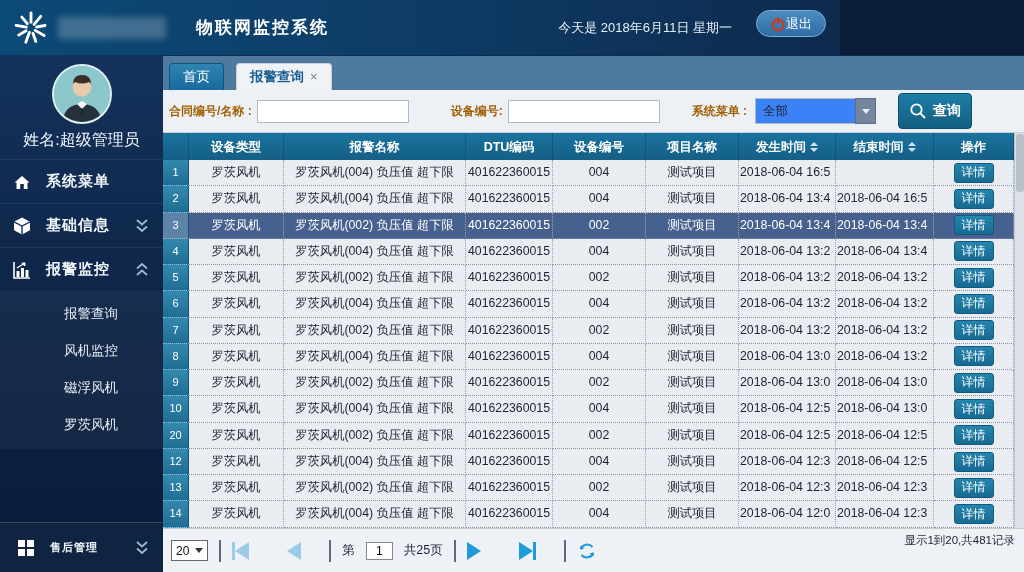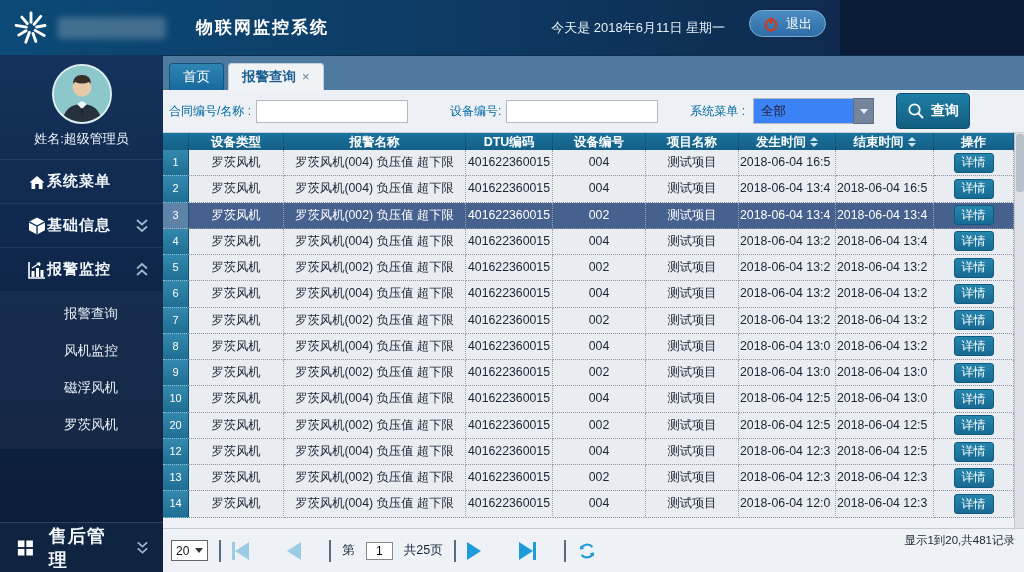--- a/index.html
+++ b/index.html
@@ -12,77 +12,77 @@
     background:linear-gradient(90deg,#0c4a77 0%,#0d3a63 55%,#0f2a4e 100%);
     display:flex; align-items:center; }
   .logo { margin-left:12px; flex:0 0 auto; }
   .redacted { width:108px; height:22px; margin-left:8px; border-radius:3px;
     background:rgba(255,255,255,.22); filter:blur(3px); }
   .app-title { margin-left:30px; color:#fff; font-size:17px; font-weight:bold; letter-spacing:2px; }
   .header-right { margin-left:auto; display:flex; align-items:center; }
   .date-text { color:#e8f0f8; font-size:13px; }
   .logout-btn { margin:0 14px 8px 24px; height:27px; padding:0 13px; border-radius:14px;
     background:linear-gradient(#4b8cc0,#2f6da6); border:1px solid #7cb0d8;
-    display:flex; align-items:center; gap:7px; cursor:pointer; }
+    display:flex; align-items:center; cursor:pointer; }
   .logout-btn span { color:#fff; font-size:13px; }
 
   
   .sidebar { position:absolute; top:55px; left:0; width:163px; bottom:0;
     background:linear-gradient(180deg,#14325c 0%,#0d2344 55%,#0a1c38 100%); }
   .user-block { height:92px; padding-top:9px; text-align:center; }
   .avatar { width:60px; height:60px; border-radius:50%; margin:0 auto; overflow:hidden;
     background:#8cc7cb; border:2px solid #dfeff1; }
-  .user-name { margin-top:6px; color:#f0f6fb; font-size:13px; }
+  .user-name { margin-top:6px; color:#f0f6fb; font-size:16px; }
   .menu { margin-top:12px; }
-  .menu-item { height:44px; display:flex; align-items:center; padding:0 12px 0 27px;
-    border-top:1px solid rgba(255,255,255,.08); cursor:pointer; }
+  .menu-item { height:44px; display:flex; align-items:center; padding:0 12px 0 12px;
+    gap:14px; border-top:1px solid rgba(255,255,255,.08); cursor:pointer; }
   .menu-item .mlabel { color:#f0f5fa; font-size:15px; font-weight:bold; letter-spacing:1px; }
   .menu-item .chev { margin-left:auto; }
   .submenu { background:rgba(255,255,255,.04); padding:4px 0 6px; }
   .submenu-item { height:37px; line-height:37px; padding-left:64px; color:#e8eef5;
     font-size:13.5px; cursor:pointer; }
   .sidebar-bottom { position:absolute; bottom:0; left:0; width:163px; height:50px;
     border-top:1px solid rgba(255,255,255,.15); background:#0e2440;
     display:flex; align-items:center; padding:0 12px 0 16px; gap:14px; cursor:pointer; }
-  .sidebar-bottom .mlabel { color:#f0f5fa; font-size:18px; font-weight:bold; letter-spacing:1px; }
+  .sidebar-bottom .mlabel { color:#f0f5fa; font-size:11px; font-weight:bold; letter-spacing:1px; }
   .sidebar-bottom .chev { margin-left:auto; }
 
   
   .main { position:absolute; top:55px; left:163px; right:0; bottom:0;
     display:flex; flex-direction:column; background:#edf1f5; }
 
   .tabbar { height:35px; background:#4d7a9e; display:flex; align-items:flex-end;
     padding-left:6px; border-top:1px solid #0c2c50; }
   .tab { height:27px; line-height:26px; padding:0 13px; font-size:13.5px;
-    border-radius:4px 4px 0 0; margin-right:4px; cursor:pointer; }
+    border-radius:4px 4px 0 0; margin-right:12px; cursor:pointer; }
   .tab-home { background:linear-gradient(#2f84b2,#186a9e); color:#fff; border:1px solid #0f5580; border-bottom:none; }
   .tab-active { background:#f0f3f6; color:#1a5e90; font-weight:bold; border:1px solid #c7ced5; border-bottom:none;
     display:flex; align-items:center; gap:6px; }
   .tab-close { color:#6b7f93; font-size:13px; font-weight:normal; cursor:pointer; }
 
   .searchbar { height:43px; background:#edf1f5; display:flex; align-items:center;
     padding-left:6px; border-bottom:1px solid #c8cfd6; }
-  .flabel { font-size:12px; color:#0369a1; font-weight:normal; white-space:nowrap; }
+  .flabel { font-size:12px; color:#a16207; font-weight:bold; white-space:nowrap; }
   .inp { width:152px; height:23px; border:1px solid #b0bac4; background:#fff; margin-left:5px; }
   .sp1 { width:42px; } .sp2 { width:32px; }
   .selectbox { margin-left:8px; display:flex; height:26px; }
   .select-value { width:100px; background:#3b82f6; border:1px solid #b0bac4; border-right:none;
     font-size:12.5px; color:#223; line-height:24px; padding-left:7px; }
   .select-arrow-btn { width:21px; background:#76859e; border:1px solid #5f6f88;
     display:flex; align-items:center; justify-content:center; cursor:pointer; }
   .caret-down { width:0; height:0; border-left:4px solid transparent; border-right:4px solid transparent;
     border-top:5px solid #e8eef5; }
   .query-btn { margin-left:22px; height:36px; width:74px; border-radius:4px;
     background:linear-gradient(#1d7ea6,#125e80); border:1px solid #0d4f6e;
     display:flex; align-items:center; justify-content:center; gap:6px; cursor:pointer; }
   .query-btn span { color:#fff; font-size:14px; font-weight:bold; }
 
   
   .table-area { flex:1; position:relative; }
-  .thead { display:flex; width:851px; height:17px;
+  .thead { display:flex; width:851px; height:27px;
     background:linear-gradient(#1a739e,#145f86); }
   .th { color:#fff; font-size:12.5px; font-weight:bold; text-align:center; line-height:26px;
     border-right:1px dotted rgba(8,40,60,.55); display:flex; align-items:center; justify-content:center; gap:4px; }
   .tbody { width:851px; }
   .tr { display:flex; height:26.28px; background:#e9ecf1; }
   .tr .td { font-size:12.3px; color:#1a2433; text-align:center; line-height:25px;
     border-right:1px dotted #97a1af; border-bottom:1px dotted #8a93a3;
     overflow:hidden; white-space:nowrap; }
   .td.c-num { background:linear-gradient(#3488ad,#1f6e94); color:#fff; font-size:11px;
     border-right:1px solid #14536f; border-bottom:1px dotted rgba(255,255,255,.45); }

